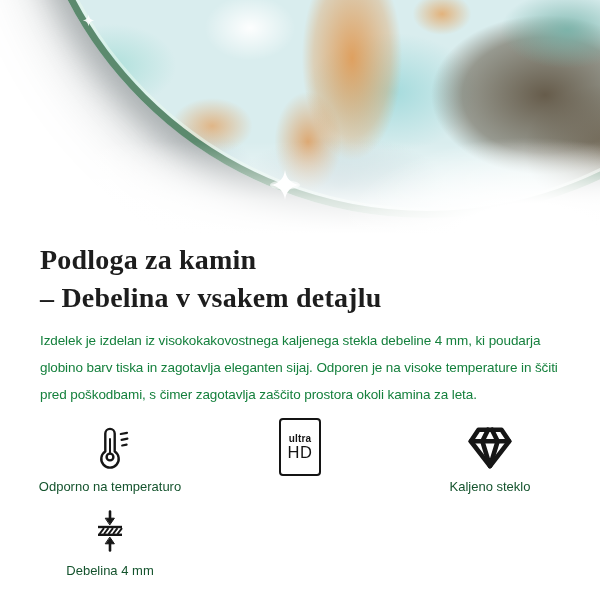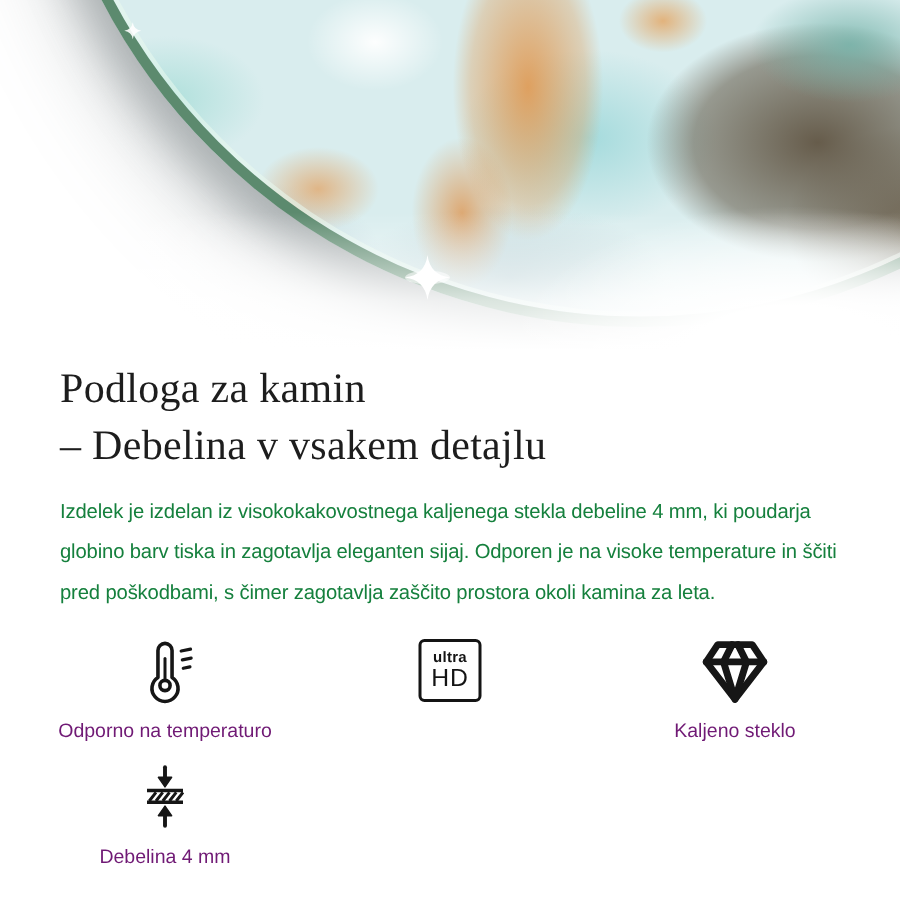--- a/index.html
+++ b/index.html
@@ -46,21 +46,21 @@
   }
 
   .sparkle { position: absolute; left: 269px; top: 169px; width: 32px; height: 32px; }
   .sparkle-small { position: absolute; left: 82px; top: 14px; width: 13px; height: 13px; opacity: 0.9; }
 
   
   .content { padding: 0 30px 0 40px; }
 
   h1 {
     font-family: "Liberation Serif", "DejaVu Serif", serif;
-    font-weight: 400;
+    font-weight: 700;
     font-size: 28px;
     line-height: 38px;
     color: #1d1d1d;
     padding-top: 5px;
     letter-spacing: 0.2px;
   }
 
   .desc {
     margin-top: 10px;
     width: 528px;
@@ -76,24 +76,24 @@
     padding: 0 15px;
     display: grid;
     grid-template-columns: 1fr 1fr 1fr;
     row-gap: 12px;
   }
   .feature {
     display: flex; flex-direction: column; align-items: center;
     padding-top: 2px;
   }
   .feature .icon-box { height: 46px; width: 46px; display: flex; align-items: center; justify-content: center; }
-  .feature .label { margin-top: 9px; font-size: 13px; color: #701a75; white-space: nowrap; text-align: right; }
+  .feature .label { margin-top: 9px; font-size: 13px; color: #14532d; white-space: nowrap; text-align: right; }
 
   .uhd-box {
-    width: 42px; height: 42px;
+    width: 42px; height: 58px;
     border: 2.6px solid #141414; border-radius: 4px;
     display: flex; flex-direction: column; align-items: center; justify-content: center;
     color: #141414;
   }
   .uhd-top { font-size: 10px; font-weight: 700; line-height: 10px; letter-spacing: 0.2px; }
   .uhd-bottom { font-size: 16.5px; font-weight: 400; line-height: 16px; letter-spacing: 0.5px; }
 
   svg.ic { stroke: #161616; fill: none; stroke-width: 2.4; stroke-linecap: round; stroke-linejoin: round; }
 </style>
 </head>

